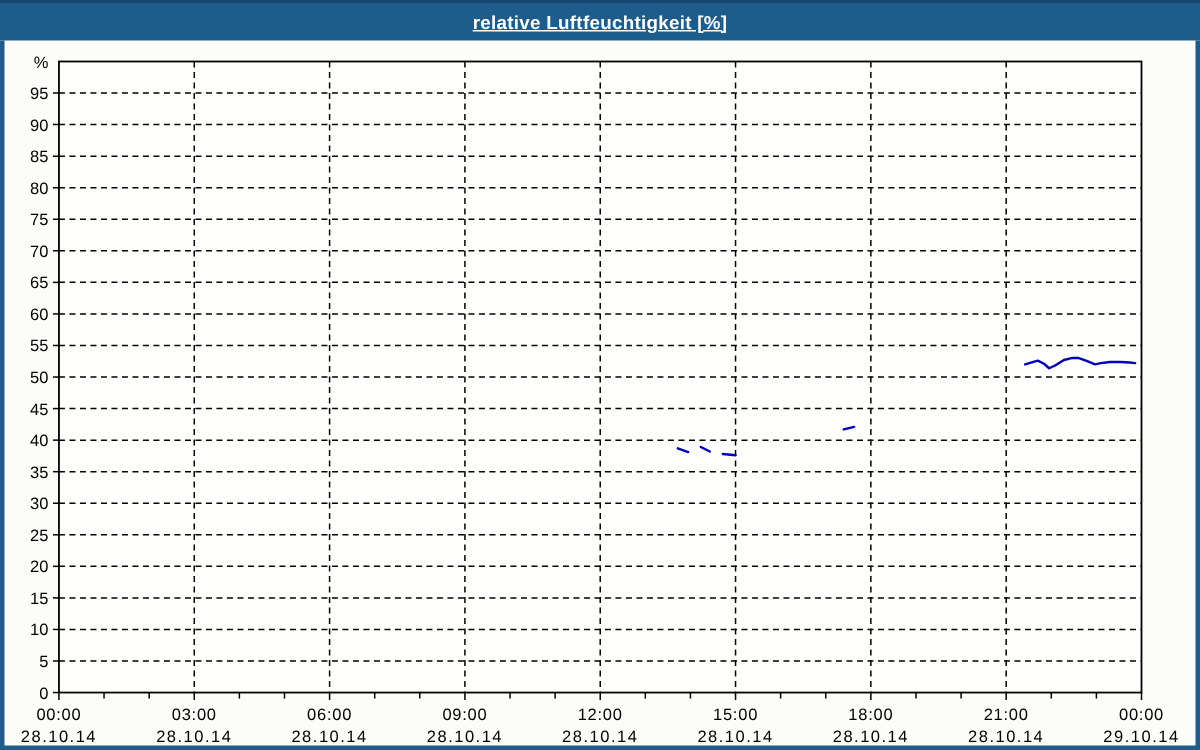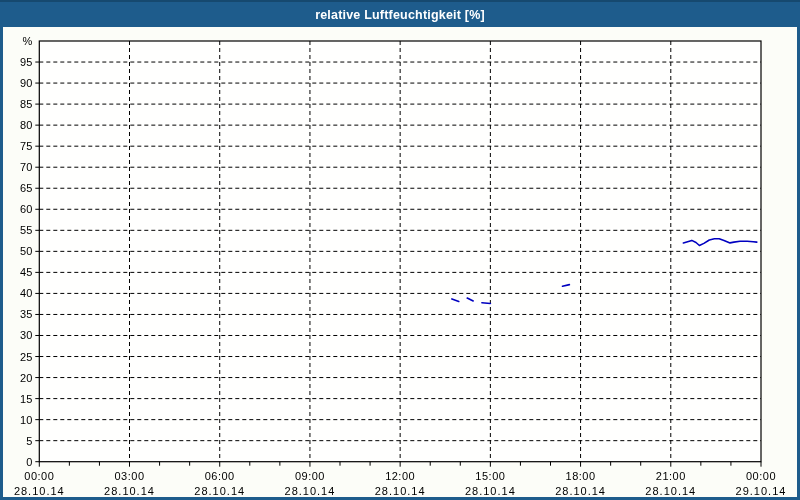--- a/index.html
+++ b/index.html
@@ -20,20 +20,21 @@
     box-sizing: border-box;
     display: flex;
     align-items: center;
     justify-content: center;
   }
   .titlebar span {
     color: #ffffff;
     font-size: 12.5px;
     font-weight: bold;
     letter-spacing: 0.2px;
+    text-decoration: underline;
   }
   .frame {
     position: absolute;
     background: #1e5c8c;
   }
   .frame.left   { left: 0; top: 27px; width: 3px; height: 473px; }
   .frame.right  { right: 0; top: 27px; width: 3px; height: 473px; }
   .frame.bottom { left: 0; bottom: 0; width: 800px; height: 3px; }
   svg.chart {
     position: absolute;

